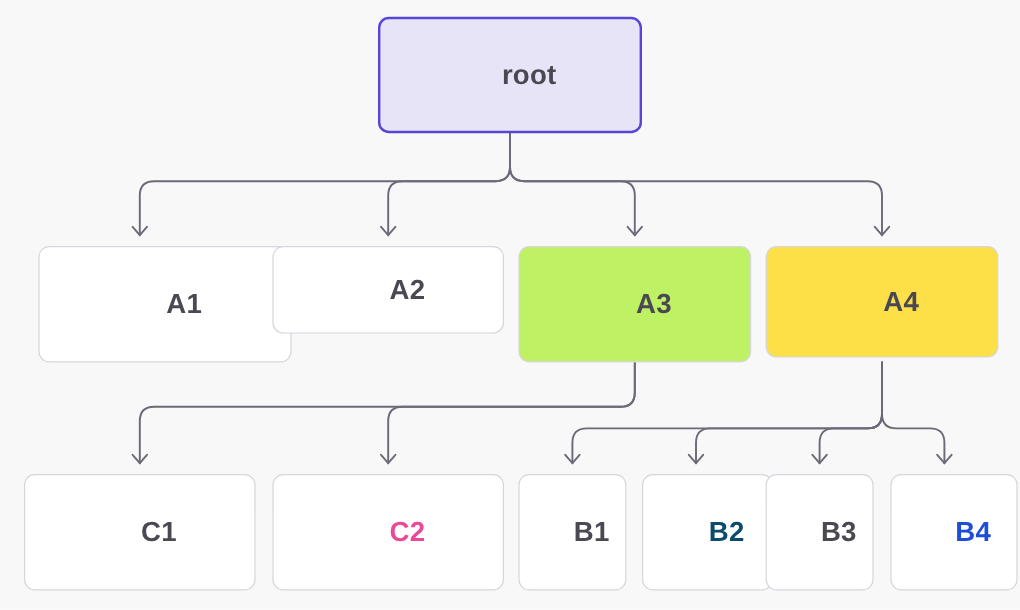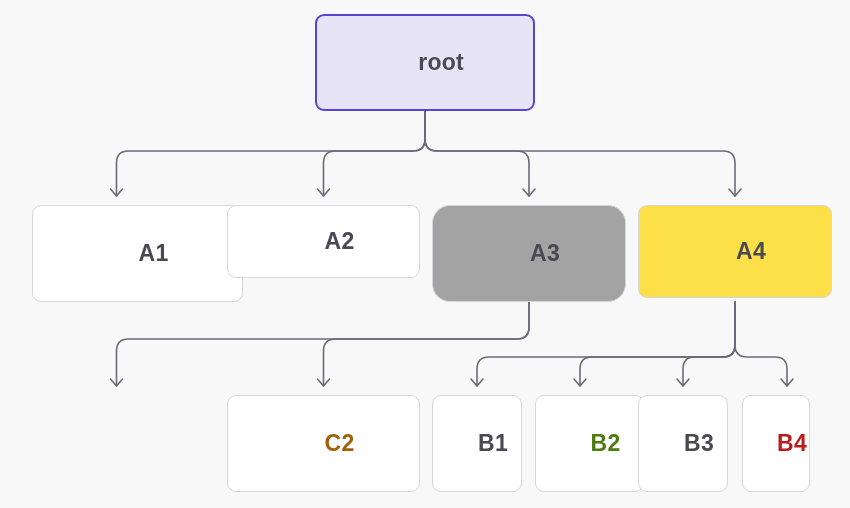--- a/index.html
+++ b/index.html
@@ -64,20 +64,21 @@
       <path d="M 735 302 L 735 345 Q 735 357 723 357 L 592 357 Q 580 357 580 369 L 580 386" fill="none" stroke="#6b6a78" stroke-width="1.6" stroke-linecap="round" stroke-linejoin="round"></path>
       <path d="M 574 379 L 580 386 L 586 379" fill="none" stroke="#6b6a78" stroke-width="1.6" stroke-linecap="round" stroke-linejoin="round"></path>
       <path d="M 735 302 L 735 345 Q 735 357 723 357 L 695 357 Q 683 357 683 369 L 683 386" fill="none" stroke="#6b6a78" stroke-width="1.6" stroke-linecap="round" stroke-linejoin="round"></path>
       <path d="M 677 379 L 683 386 L 689 379" fill="none" stroke="#6b6a78" stroke-width="1.6" stroke-linecap="round" stroke-linejoin="round"></path>
       <path d="M 735 302 L 735 345 Q 735 357 747 357 L 775 357 Q 787 357 787 369 L 787 386" fill="none" stroke="#6b6a78" stroke-width="1.6" stroke-linecap="round" stroke-linejoin="round"></path>
       <path d="M 781 379 L 787 386 L 793 379" fill="none" stroke="#6b6a78" stroke-width="1.6" stroke-linecap="round" stroke-linejoin="round"></path>
     </svg>
 <div class="node root" style="left: 315px; top: 14px; width: 220px; height: 97px; color: rgb(74, 73, 83); background: rgb(232, 228, 248); border-color: rgb(87, 70, 214);">root</div>
     <div class="node" style="left: 20px; top: 205px; width: 211px; height: 97px; color: rgb(74, 73, 83); background: rgb(255, 255, 255); border-color: rgb(214, 214, 221); margin-left: 12px;">A1</div>
     <div class="node" style="left: 227px; top: 205px; width: 193px; height: 73px; color: rgb(74, 73, 83); background: rgb(255, 255, 255); border-color: rgb(214, 214, 221);">A2</div>
-    <div class="node" style="left: 432px; top: 205px; width: 194px; height: 97px; color: rgb(74, 73, 83); background: #a3a3a3; border-color: rgb(214, 214, 221); border-radius: 18px;">A3</div>
+    <div class="node" style="left: 432px; top: 205px; width: 194px; height: 97px; color: rgb(74, 73, 83); background: #bef264; border-color: rgb(214, 214, 221);">A3</div>
     <div class="node" style="left: 638px; top: 205px; width: 194px; height: 93px; color: rgb(74, 73, 83); background: #fde047; border-color: rgb(214, 214, 221);">A4</div>
-    <div class="node" style="left: 227px; top: 395px; width: 193px; height: 97px; color: #a16207; background: rgb(255, 255, 255); border-color: rgb(214, 214, 221);">C2</div>
+    <div class="node" style="left: 20px; top: 395px; width: 193px; height: 97px; color: rgb(74, 73, 83); background: rgb(255, 255, 255); border-color: rgb(214, 214, 221);">C1</div>
+    <div class="node" style="left: 227px; top: 395px; width: 193px; height: 97px; color: #ec4899; background: rgb(255, 255, 255); border-color: rgb(214, 214, 221);">C2</div>
     <div class="node" style="left: 432px; top: 395px; width: 90px; height: 97px; color: rgb(74, 73, 83); background: rgb(255, 255, 255); border-color: rgb(214, 214, 221); text-align: right;">B1</div>
-    <div class="node" style="left: 535px; top: 395px; width: 109px; height: 97px; color: #4d7c0f; background: rgb(255, 255, 255); border-color: rgb(214, 214, 221);">B2</div>
+    <div class="node" style="left: 535px; top: 395px; width: 109px; height: 97px; color: #0c4a6e; background: rgb(255, 255, 255); border-color: rgb(214, 214, 221);">B2</div>
     <div class="node" style="left: 638px; top: 395px; width: 90px; height: 97px; color: rgb(74, 73, 83); background: rgb(255, 255, 255); border-color: rgb(214, 214, 221);">B3</div>
-    <div class="node" style="left: 742px; top: 395px; width: 68px; height: 97px; color: #b91c1c; background: rgb(255, 255, 255); border-color: rgb(214, 214, 221);">B4</div>
+    <div class="node" style="left: 742px; top: 395px; width: 106px; height: 97px; color: #1d4ed8; background: rgb(255, 255, 255); border-color: rgb(214, 214, 221);">B4</div>
   </div>
 
 </body></html>

